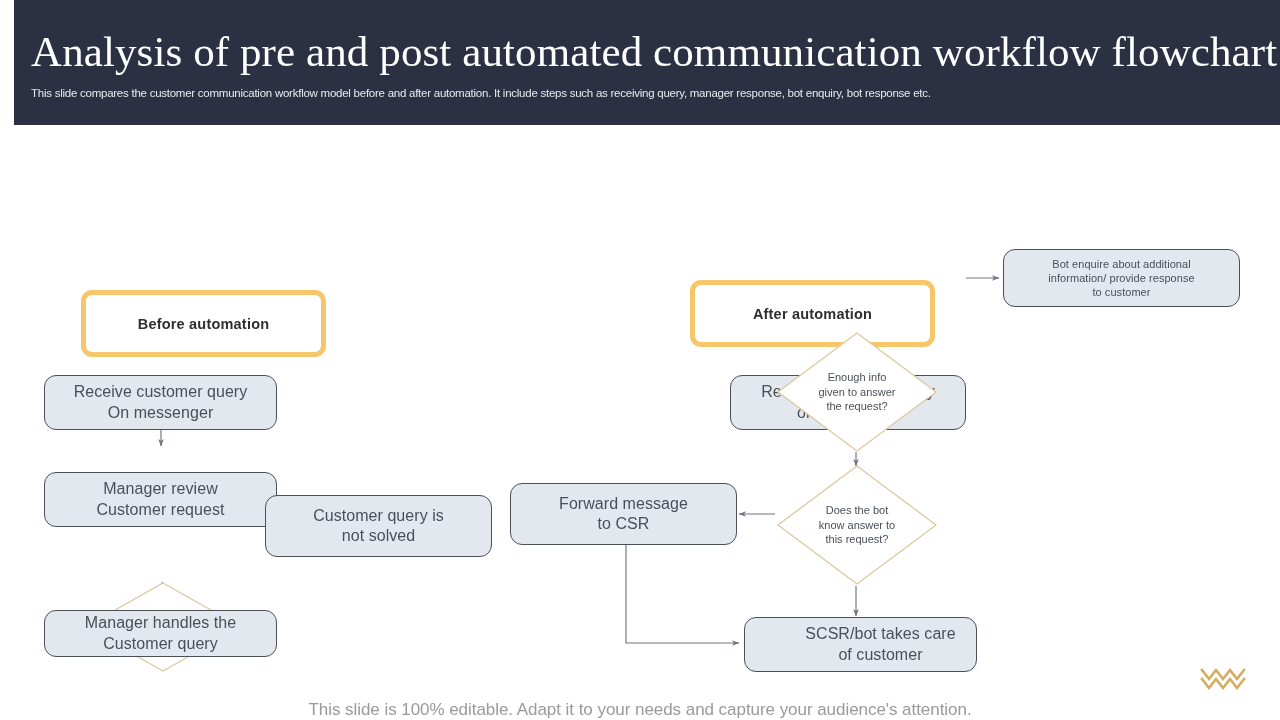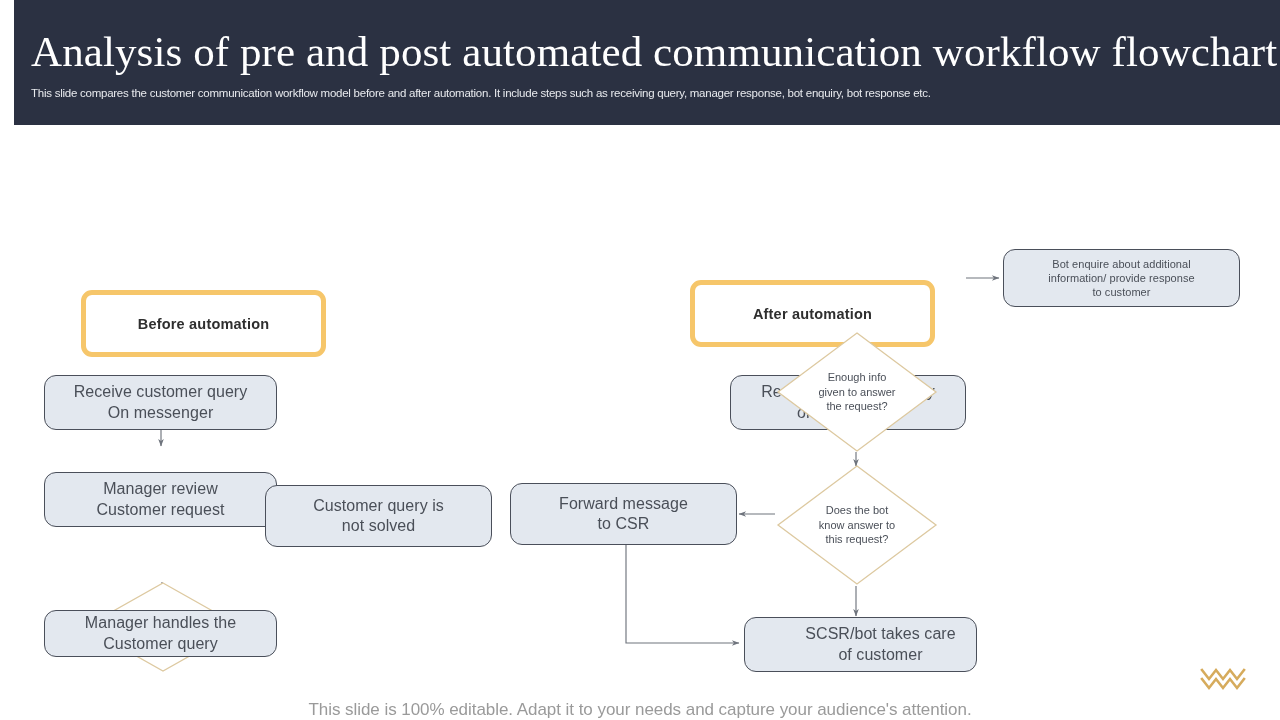--- a/index.html
+++ b/index.html
@@ -201,21 +201,21 @@
 
     <div class="node process-node" style="left:44px; top:347px; width:233px; height:55px;">Manager  review<br>Customer request</div>
 
     <div class="decision-wrap" style="left:83px; top:456px; width:160px; height:92px;">
       <svg width="160" height="92">
         <polygon points="80,2 158,46 80,90 2,46" fill="#ffffff" stroke="#ddc9a0" stroke-width="1.3"></polygon>
       </svg>
       <div class="decision-label">Answer on<br>FAQ page?</div>
     </div>
 
-    <div class="node process-node" style="left:265px; top:360px; width:227px; height:62px;">Customer query is<br>not solved</div>
+    <div class="node process-node" style="left:265px; top:370px; width:227px; height:62px;">Customer query is<br>not solved</div>
 
     <div class="node process-node" style="left:44px; top:485px; width:233px; height:47px;">Manager  handles the<br>Customer query</div>
 
     <div class="node header-node" style="left:690px; top:155px; width:245px; height:67px;">After automation</div>
 
     <div class="node process-node" style="left:730px; top:250px; width:236px; height:55px;">Receive  customer query<br>on messenger</div>
 
     <div class="node process-node small-text" style="left:1003px; top:124px; width:237px; height:58px;">Bot enquire  about  additional<br>information/  provide  response<br>to customer</div>
 
     <div class="decision-wrap" style="left:776px; top:206px; width:162px; height:122px;">

